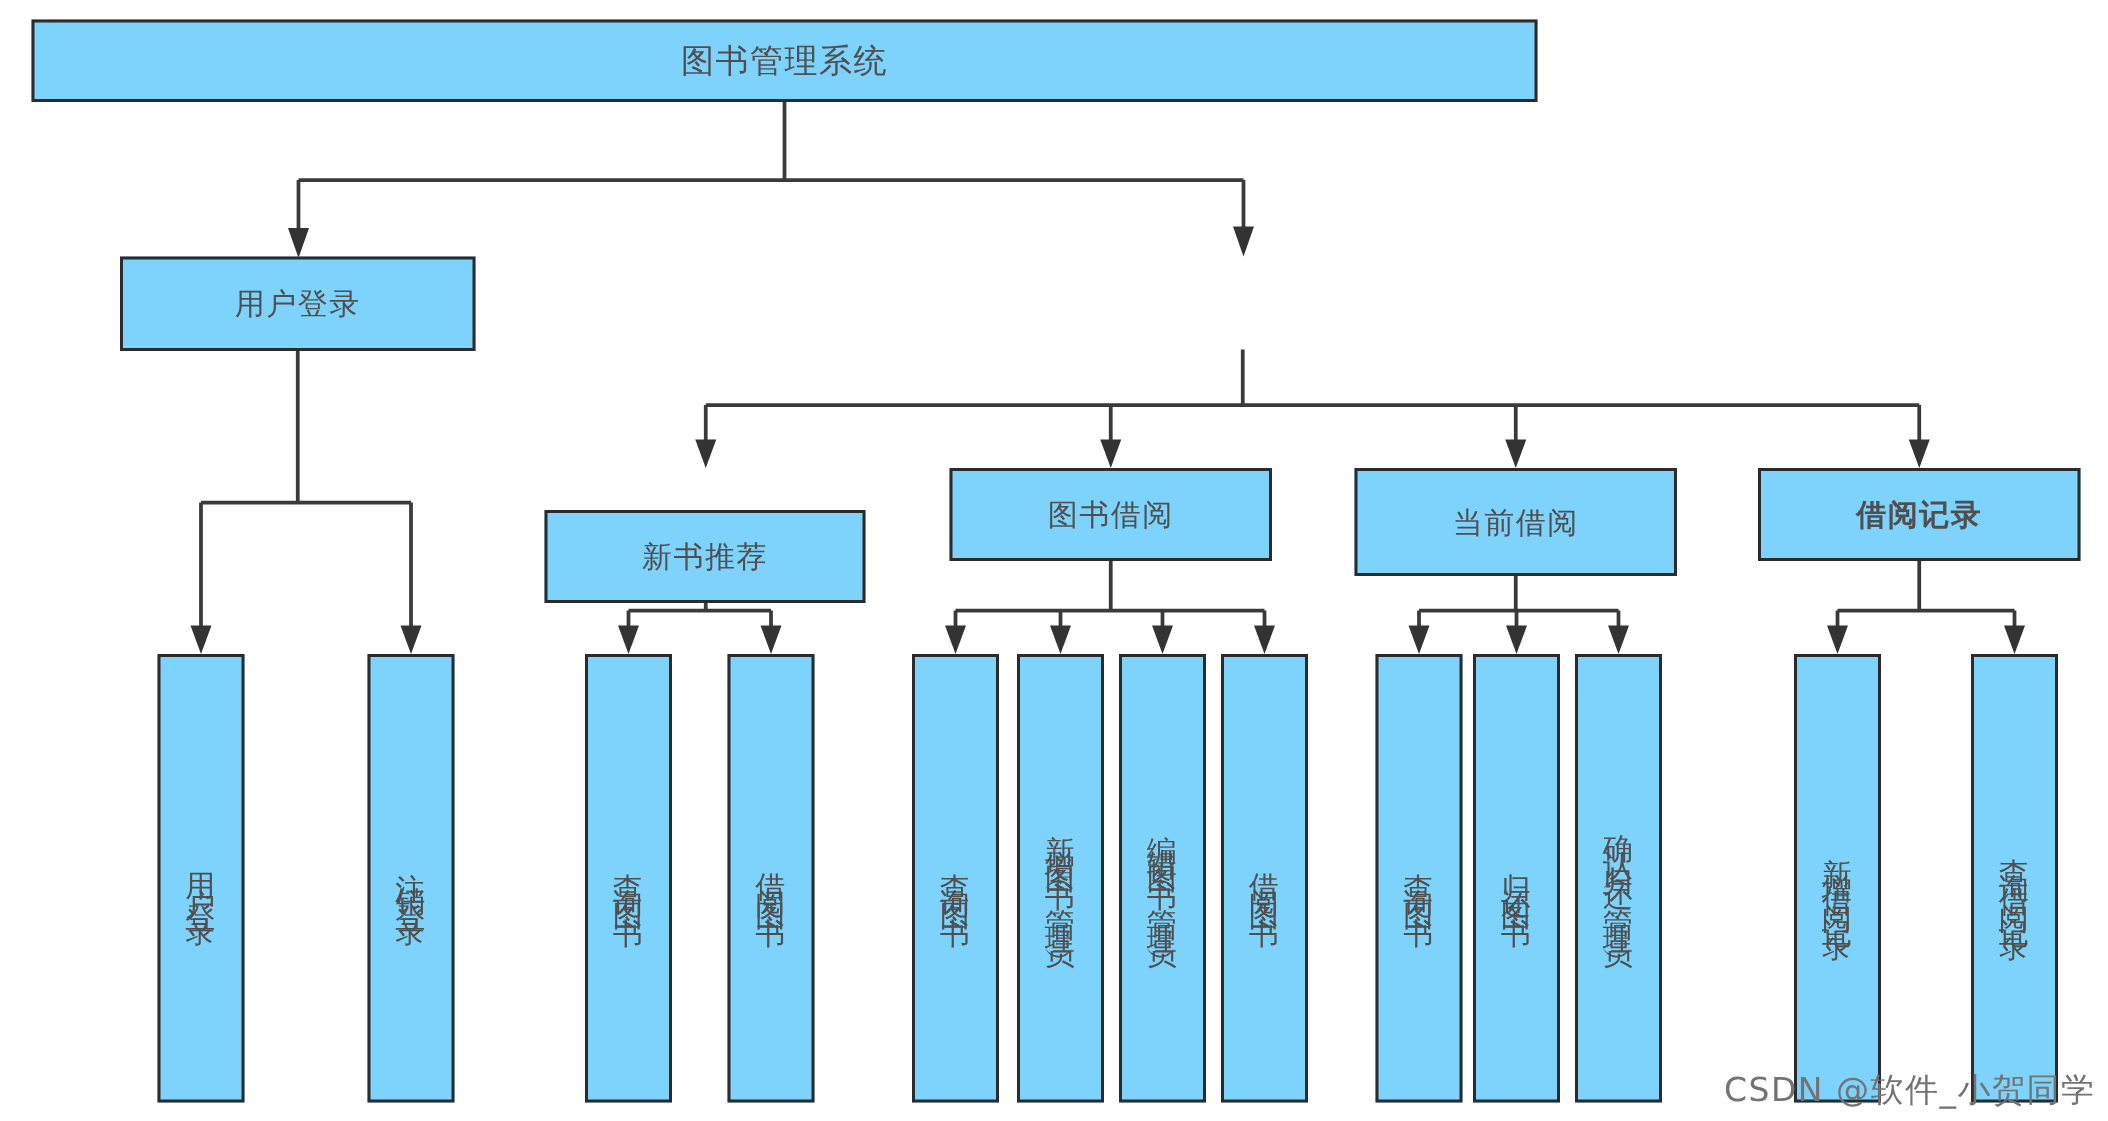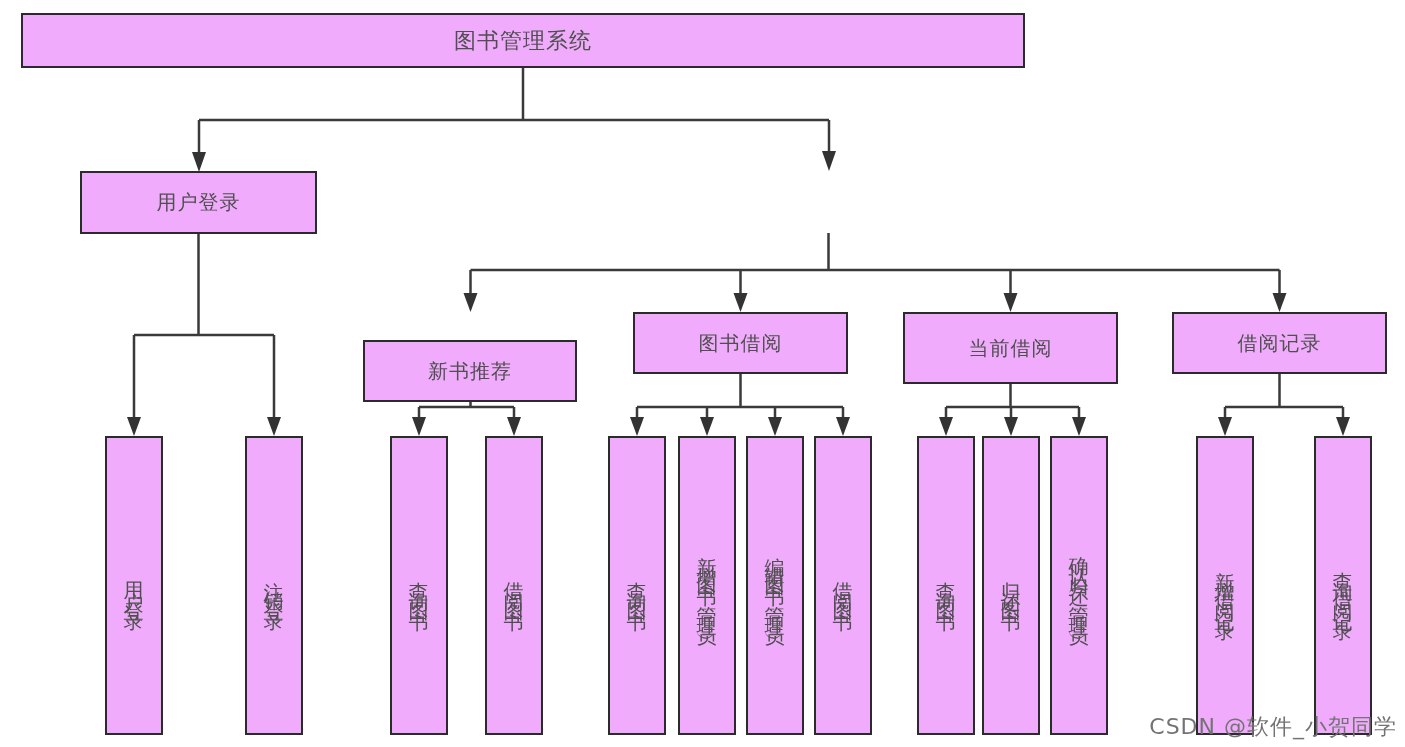--- a/index.html
+++ b/index.html
@@ -27,21 +27,21 @@
     stroke: #3a3a3a;
     stroke-width: 2.5;
   }
   #connectors polygon {
     fill: #333333;
     stroke: none;
   }
   .node {
     position: absolute;
     box-sizing: border-box;
-    background: #f0abfc;
+    background: #7dd3fc;
     border: 2.5px solid #2b2b2b;
     display: flex;
     align-items: center;
     justify-content: center;
     color: #4f4f4f;
   }
   .node.h {
     font-size: 20px;
     letter-spacing: 1px;
     white-space: nowrap;
@@ -136,21 +136,21 @@
 
   <div class="node h" style="left:363px; top:312px; width:214px; height:62px;margin-top:28px;">
     <span>新书推荐</span>
   </div>
   <div class="node h" style="left:633px; top:312px; width:215px; height:62px;">
     <span>图书借阅</span>
   </div>
   <div class="node h" style="left:903px; top:312px; width:215px; height:72px;text-align:center;">
     <span>当前借阅</span>
   </div>
-  <div class="node h" style="left:1172px; top:312px; width:215px; height:62px;">
+  <div class="node h" style="left:1172px; top:312px; width:215px; height:62px;font-weight:bold;">
     <span>借阅记录</span>
   </div>
 
   <div class="node leaf" style="left:105px; top:436px; width:58px; height:299px;">
     <span class="vtext">用户登录</span>
   </div>
   <div class="node leaf" style="left:245px; top:436px; width:58px; height:299px;">
     <span class="vtext">注销登录</span>
   </div>
 

